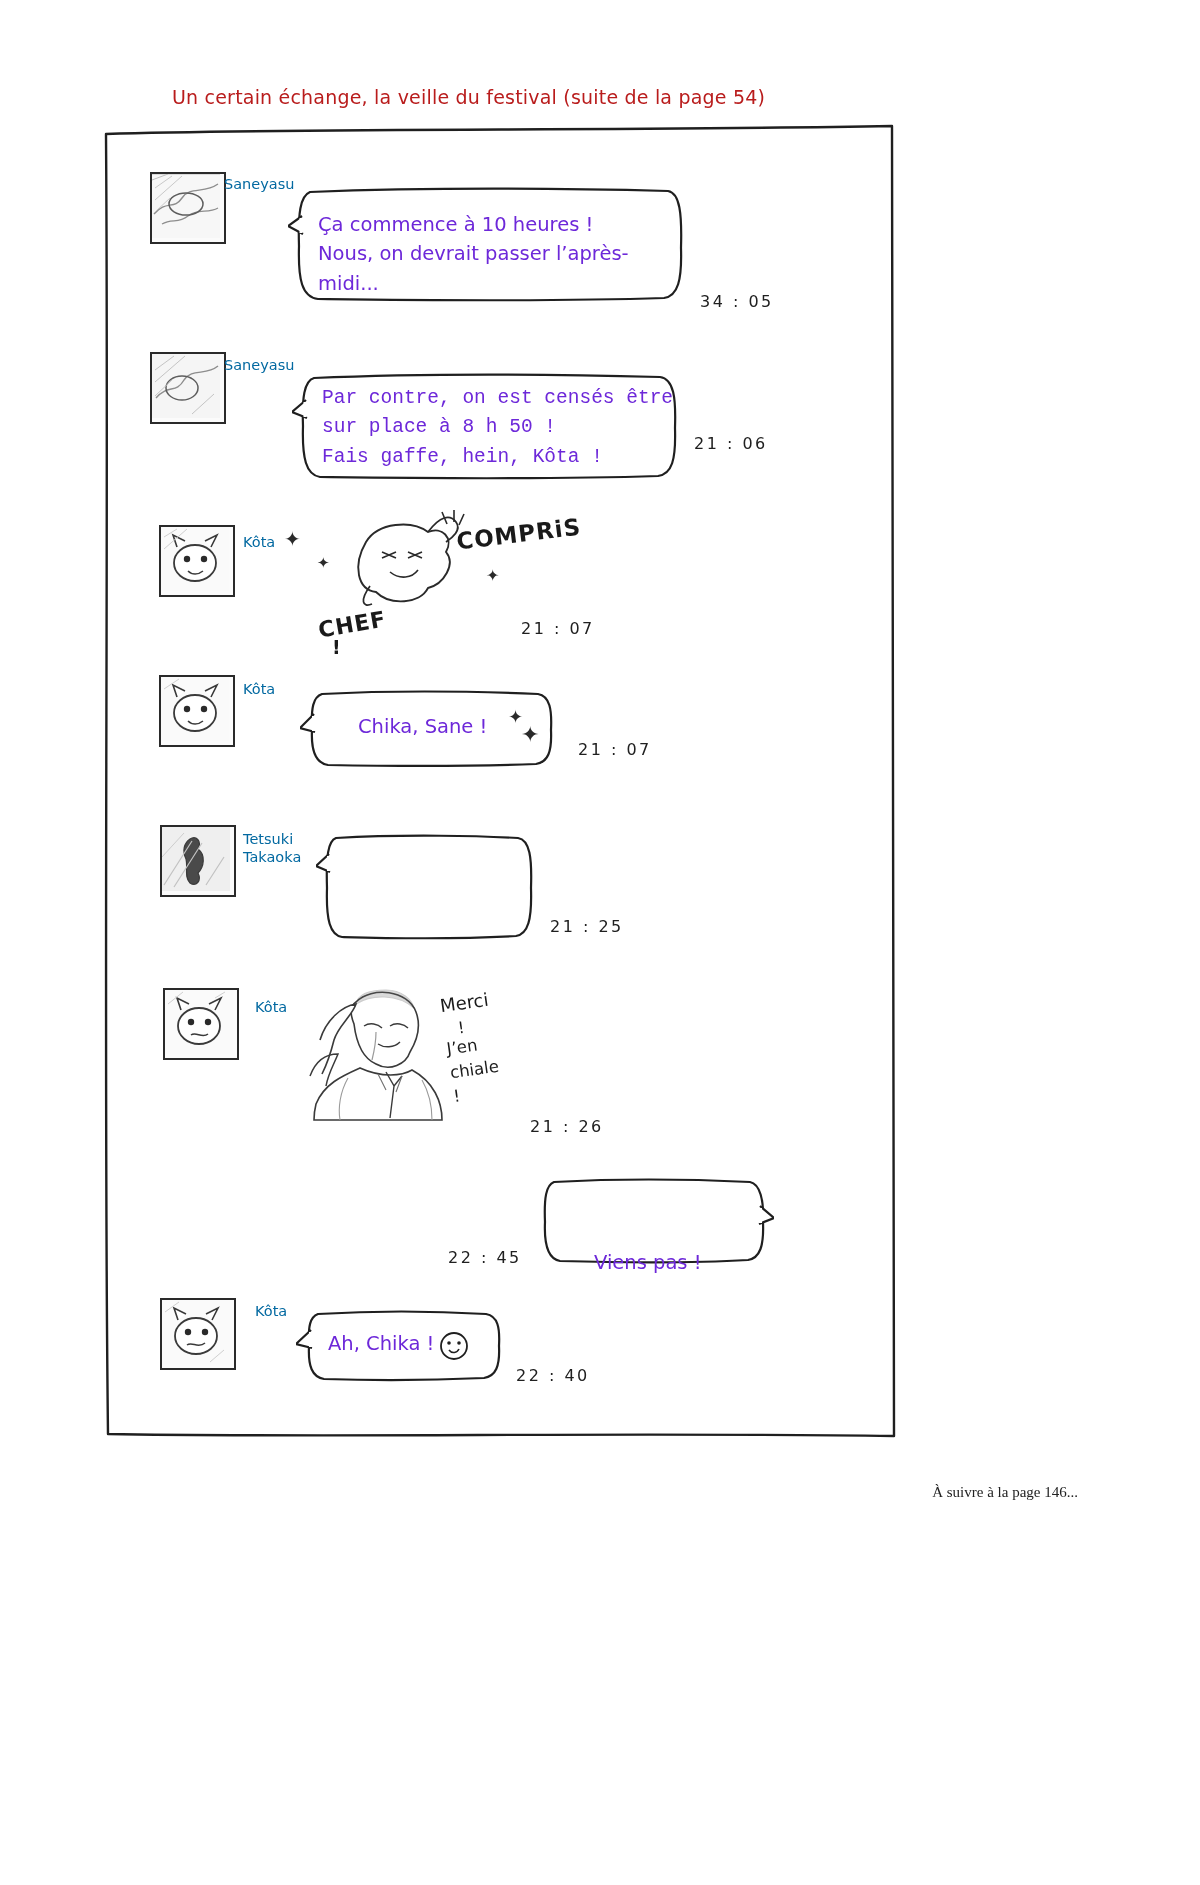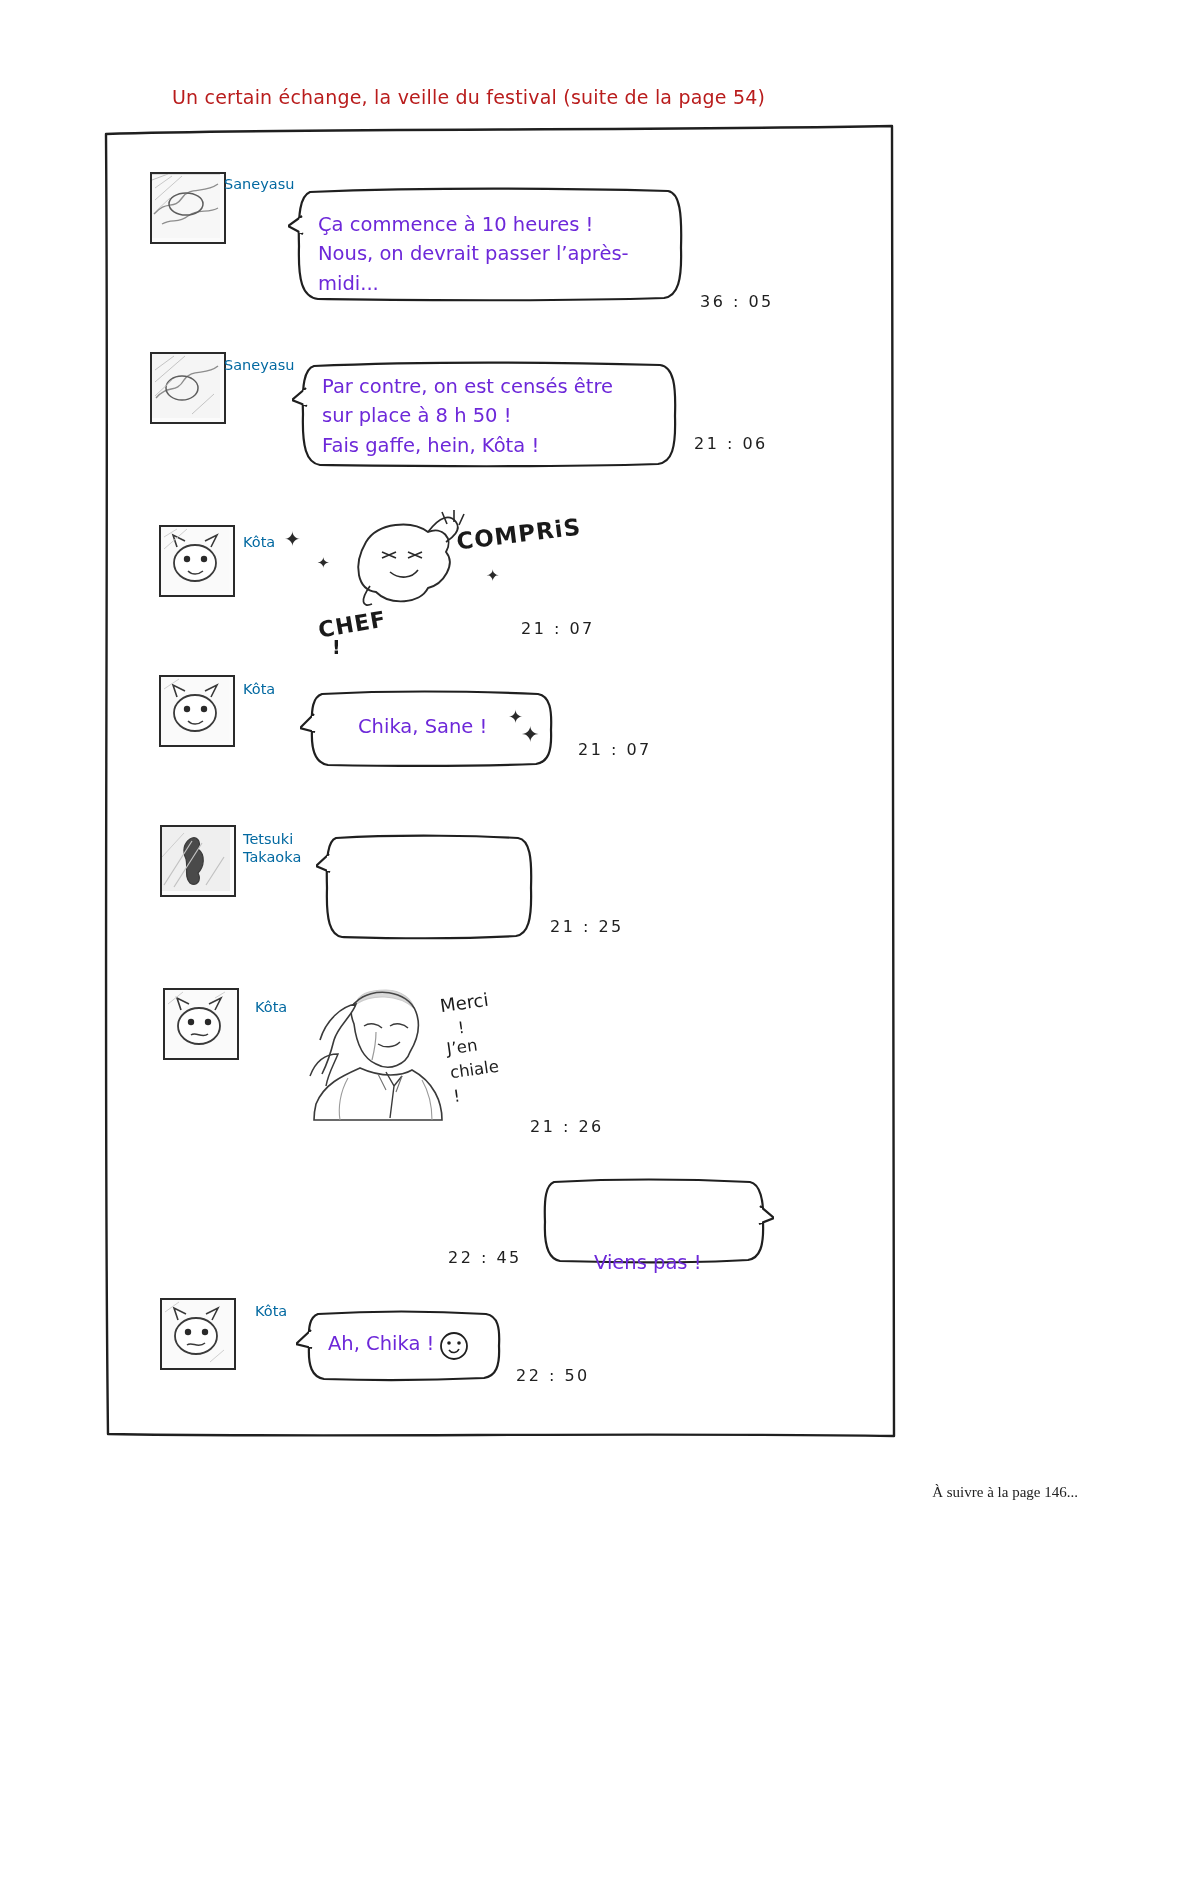--- a/index.html
+++ b/index.html
@@ -150,34 +150,34 @@
   <div class="sender" style="left:224px; top:175px;">Saneyasu</div>
   <div class="bubble" style="left:288px; top:184px; width:400px; height:122px;">
     <svg class="bg" width="400" height="126" viewBox="0 0 400 126">
       <path d="M22 8 C 150 3, 300 5, 380 7 C 392 9, 394 30, 393 64 C 394 96, 390 112, 376 114 C 250 118, 110 116, 30 115 C 14 113, 10 96, 11 62 C 10 30, 12 12, 22 8 Z" stroke="#1f1f1f" stroke-width="2.2" fill="#ffffff" stroke-linejoin="round"></path>
       <path d="M14 32 L 0 42 L 15 50" stroke="#1f1f1f" stroke-width="2.2" fill="#ffffff" stroke-linejoin="round"></path>
       <path d="M13 34 L 13 49" stroke="#ffffff" stroke-width="3" fill="none"></path>
     </svg>
     <div class="txt" style="top:26px;">Ça commence à 10 heures !
 Nous, on devrait passer l’après-midi...</div>
   </div>
-  <div class="time" style="left:700px; top:292px;">36 : 05</div>
+  <div class="time" style="left:700px; top:292px;">34 : 05</div>
 </div>
 
 <div class="row">
   <div class="avatar" style="left:150px; top:352px;">
     <svg width="68" height="64" viewBox="0 0 68 64">
       <rect x="0" y="0" width="68" height="64" fill="#f5f5f5"></rect>
       <path d="M4 44 C 16 30, 24 40, 32 26 C 40 14, 54 22, 66 12" stroke="#8d8d8d" stroke-width="1.4" fill="none"></path>
       <ellipse cx="30" cy="34" rx="16" ry="12" stroke="#5d5d5d" stroke-width="1.5" fill="none"></ellipse>
       <path d="M3 16 L 22 2 M3 28 L 33 2 M3 42 L 20 26 M40 60 L 62 40" stroke="#c4c4c4" stroke-width="1"></path>
     </svg>
   </div>
   <div class="sender" style="left:224px; top:356px;">Saneyasu</div>
-  <div class="bubble" style="left:292px; top:358px; width:390px; height:112px;">
+  <div class="bubble" style="left:292px; top:370px; width:390px; height:112px;font-family:Liberation Mono, monospace;">
     <svg class="bg" width="390" height="116" viewBox="0 0 390 116">
       <path d="M22 8 C 140 3, 290 5, 368 7 C 382 9, 384 28, 383 58 C 384 90, 380 104, 366 106 C 240 110, 106 108, 28 107 C 14 105, 10 88, 11 56 C 10 28, 12 11, 22 8 Z" stroke="#1f1f1f" stroke-width="2.2" fill="#ffffff" stroke-linejoin="round"></path>
       <path d="M14 30 L 0 42 L 15 48" stroke="#1f1f1f" stroke-width="2.2" fill="#ffffff" stroke-linejoin="round"></path>
       <path d="M13 32 L 13 47" stroke="#ffffff" stroke-width="3" fill="none"></path>
     </svg>
     <div class="txt" style="top:14px;">Par contre, on est censés être
 sur place à 8 h 50 !
 Fais gaffe, hein, Kôta !</div>
   </div>
   <div class="time" style="left:694px; top:434px;">21 : 06</div>
@@ -341,16 +341,16 @@
       <path d="M14.5 24 L 14.5 39" stroke="#ffffff" stroke-width="3" fill="none"></path>
     </svg>
     <div class="txt" style="top:21px; left:32px;">Ah, Chika !</div>
     <svg style="position:absolute; left:142px; top:22px;" width="32" height="32" viewBox="0 0 32 32">
       <circle cx="16" cy="16" r="13" stroke="#1f1f1f" stroke-width="1.8" fill="#ffffff"></circle>
       <circle cx="11" cy="13" r="1.8" fill="#1f1f1f"></circle>
       <circle cx="21" cy="13" r="1.8" fill="#1f1f1f"></circle>
       <path d="M11 20 C 14 24, 19 23, 21 19" stroke="#1f1f1f" stroke-width="1.6" fill="none"></path>
     </svg>
   </div>
-  <div class="time" style="left:516px; top:1366px;">22 : 50</div>
+  <div class="time" style="left:516px; top:1366px;">22 : 40</div>
 </div>
 
 <div class="page-footer">À suivre à la page 146...</div>
 
 </body></html>

